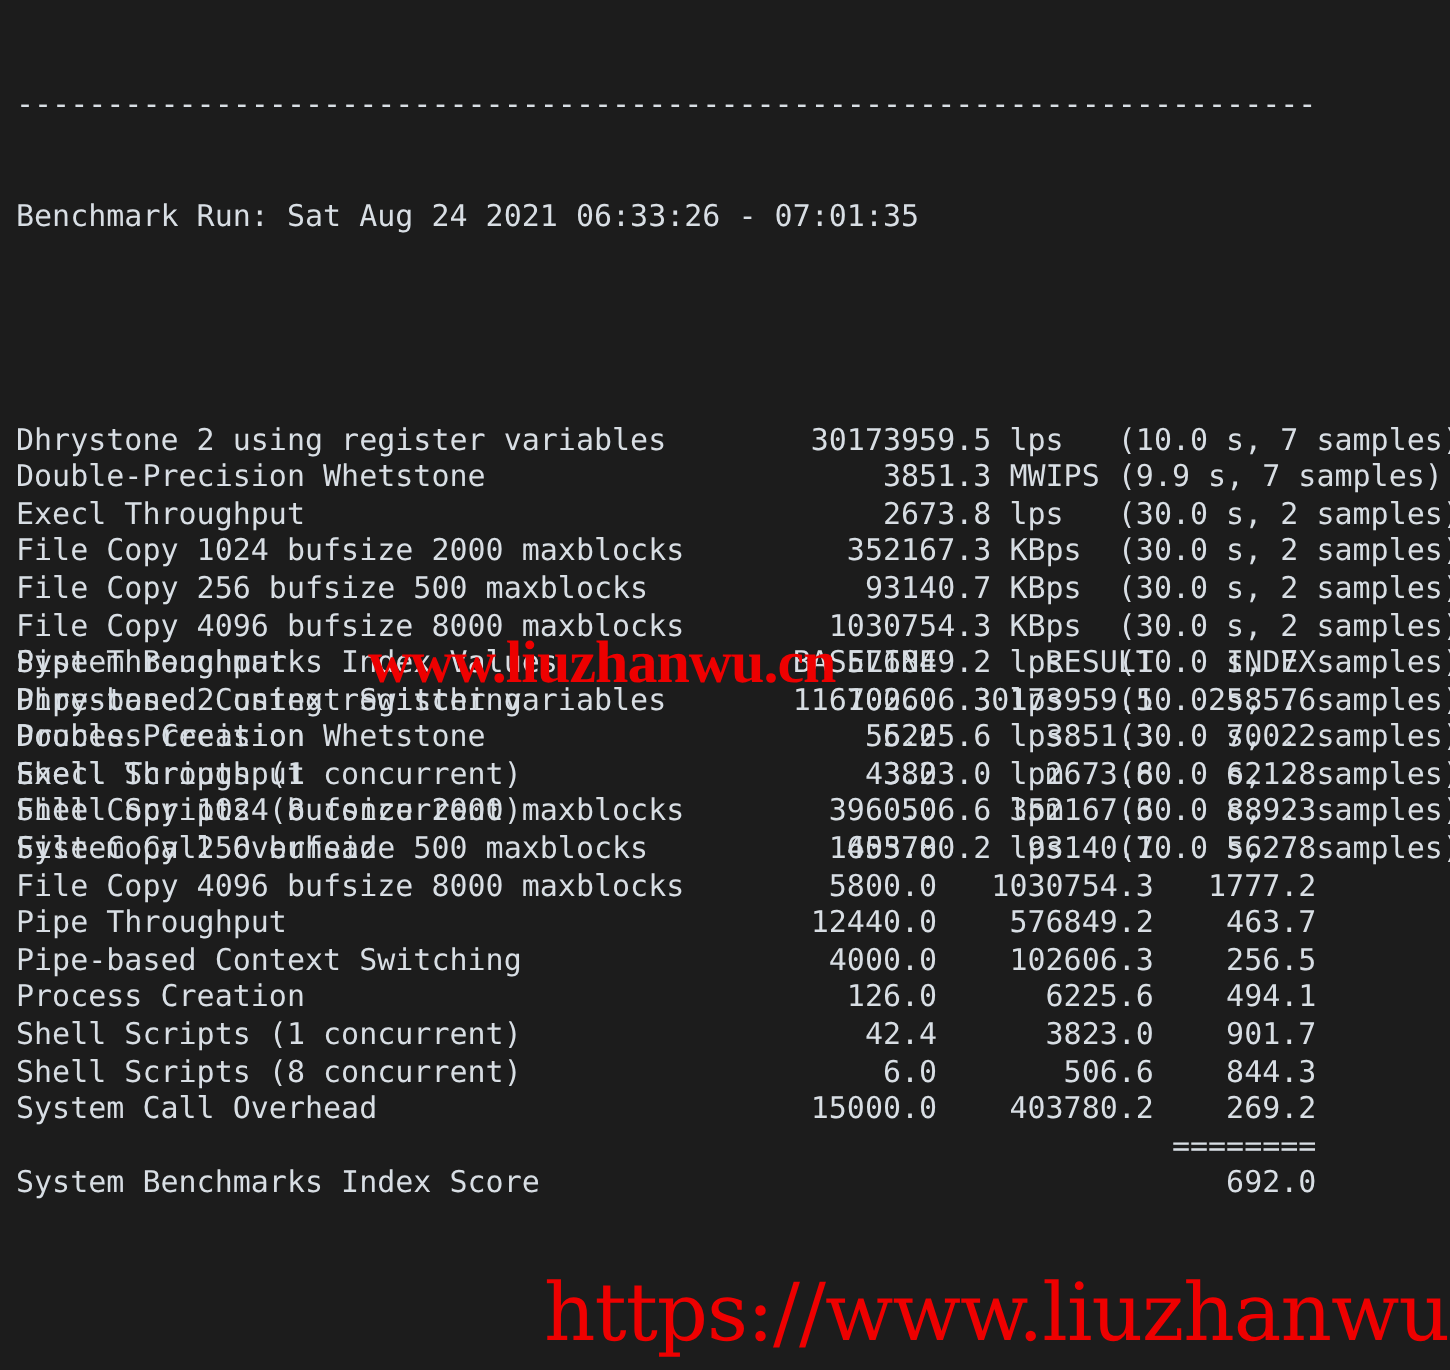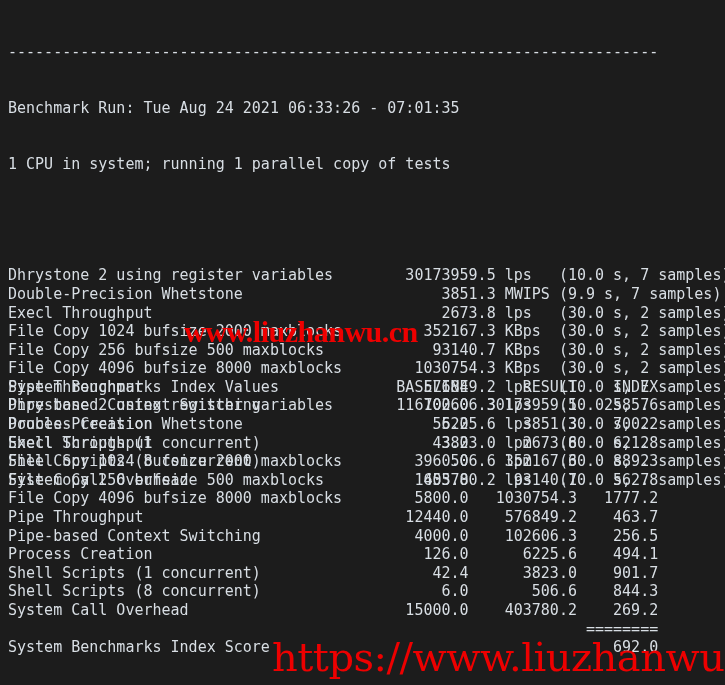--- a/index.html
+++ b/index.html
@@ -73,22 +73,21 @@
     color: #d00000;
   }
 </style>
 </head>
 <body style="background: rgb(28, 28, 28);">
 
 <div id="terminal" style="background: rgb(28, 28, 28);">
 
   <div class="term-body" style="color: rgb(216, 222, 228);">
     <span class="line">------------------------------------------------------------------------</span>
-    <span class="line">Benchmark Run: Tue Aug 24 2021 06:33:26 - 07:01:35</span>
-    <span class="line">1 CPU in system; running 1 parallel copy of tests</span>
+    <span class="line">Benchmark Run: Sat Aug 24 2021 06:33:26 - 07:01:35</span>
     <span class="blank"></span>
     <span class="line" id="raw-results-block">Dhrystone 2 using register variables        30173959.5 lps   (10.0 s, 7 samples)
 Double-Precision Whetstone                      3851.3 MWIPS (9.9 s, 7 samples)
 Execl Throughput                                2673.8 lps   (30.0 s, 2 samples)
 File Copy 1024 bufsize 2000 maxblocks         352167.3 KBps  (30.0 s, 2 samples)
 File Copy 256 bufsize 500 maxblocks            93140.7 KBps  (30.0 s, 2 samples)
 File Copy 4096 bufsize 8000 maxblocks        1030754.3 KBps  (30.0 s, 2 samples)
 Pipe Throughput                               576849.2 lps   (10.0 s, 7 samples)
 Pipe-based Context Switching                  102606.3 lps   (10.0 s, 7 samples)
 Process Creation                                6225.6 lps   (30.0 s, 2 samples)

